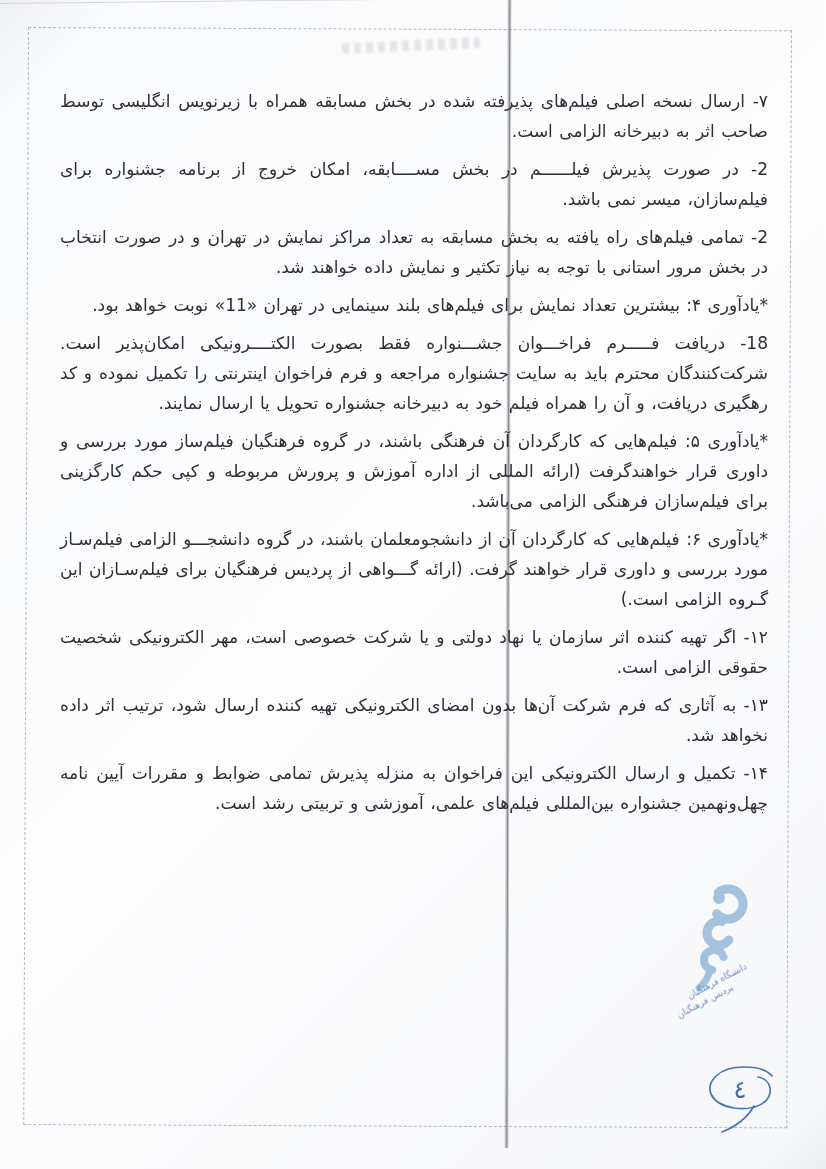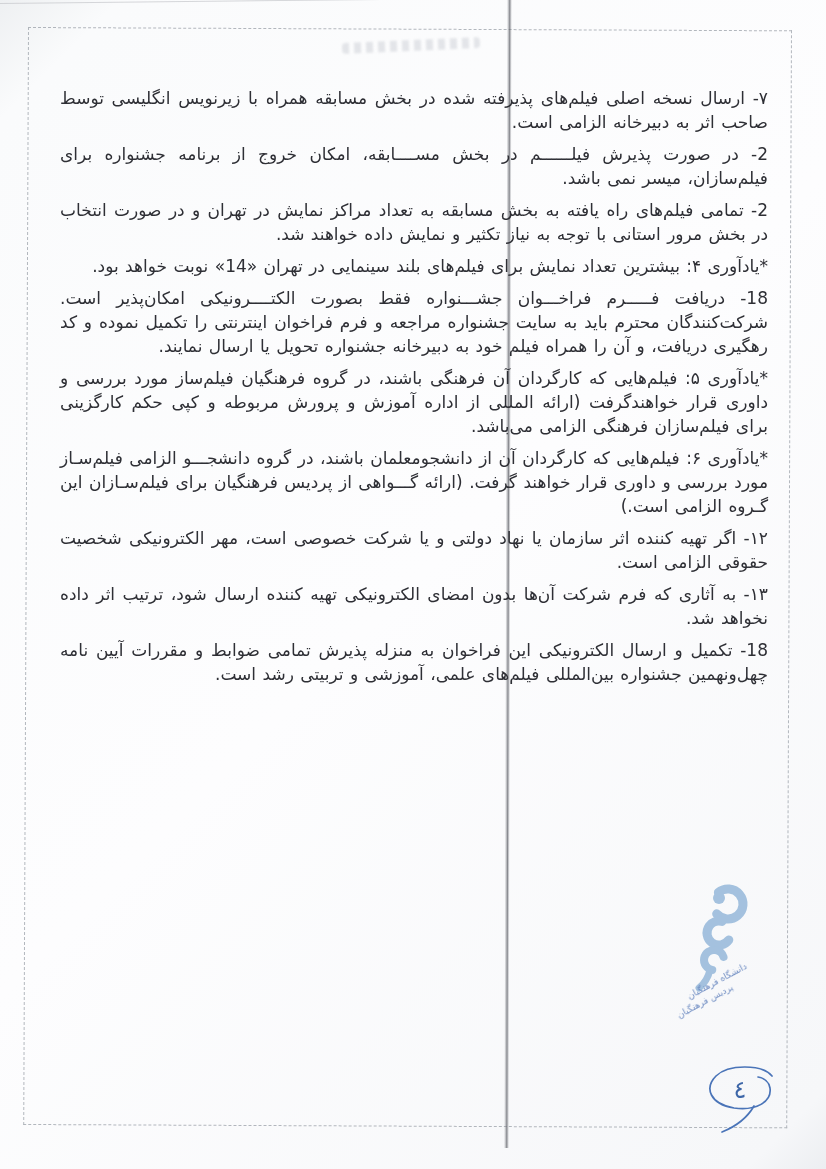--- a/index.html
+++ b/index.html
@@ -27,21 +27,21 @@
     opacity:.45;filter:blur(1px);transform:rotate(-2.5deg);border-radius:4px;
   }
   .topline{
     position:absolute;left:0;top:3px;width:430px;height:1px;background:#c4c6ca;
     opacity:.7;transform:rotate(-.6deg);transform-origin:left center;
   }
   
   .content{
     position:absolute;right:58px;top:86px;width:708px;
     direction:rtl;text-align:justify;color:#2e2f35;
-    font-size:17px;line-height:24px;
+    font-size:17px;line-height:30px;
   }
   .content p{margin:0 0 8px 0;padding:0;word-spacing:1px;}
   
   .stamp{position:absolute;left:666px;top:878px;width:112px;height:150px;pointer-events:none;}
   .stamp svg{position:absolute;left:0;top:0;}
   .stamp-caption{
     position:absolute;color:#5578b8;font-size:9px;line-height:10px;
     transform:rotate(-28deg);filter:blur(.4px);opacity:.85;white-space:nowrap;direction:rtl;
   }
   .cap1{left:18px;top:98px;}
@@ -54,27 +54,27 @@
 
 <div class="topline"></div>
 <div class="frame"></div>
 <div class="fold"></div>
 <div class="bleed"></div>
 
 <div class="content">
   <p>۷- ارسال نسخه اصلی فیلم‌های پذیرفته شده در بخش مسابقه همراه با زیرنویس انگلیسی توسط صاحب اثر به دبیرخانه الزامی است.</p>
   <p>2-  در صورت پذیرش فیلــــــم در بخش مســــابقه، امکان خروج از برنامه جشنواره برای فیلم‌سازان، میسر نمی باشد.</p>
   <p>2- تمامی فیلم‌های راه یافته به بخش مسابقه  به تعداد مراکز نمایش در تهران و در صورت انتخاب در بخش مرور استانی با توجه به نیاز تکثیر و نمایش داده خواهند شد.</p>
-  <p>*یادآوری ۴: بیشترین تعداد نمایش برای فیلم‌های بلند سینمایی در تهران «14» نوبت خواهد بود.</p>
+  <p>*یادآوری ۴: بیشترین تعداد نمایش برای فیلم‌های بلند سینمایی در تهران «11» نوبت خواهد بود.</p>
   <p>18- دریافت فـــــرم فراخـــوان جشـــنواره فقط بصورت الکتــــرونیکی امکان‌پذیر است. شرکت‌کنندگان محترم باید به سایت جشنواره مراجعه و فرم فراخوان اینترنتی را تکمیل نموده و کد رهگیری دریافت، و آن را همراه فیلم خود به دبیرخانه جشنواره تحویل یا ارسال نمایند.</p>
   <p>*یادآوری ۵: فیلم‌هایی که کارگردان آن فرهنگی باشند، در گروه فرهنگیان فیلم‌ساز مورد بررسی و داوری قرار خواهندگرفت (ارائه  المللی از  اداره آموزش و پرورش مربوطه و کپی حکم کارگزینی برای فیلم‌سازان فرهنگی الزامی می‌باشد.</p>
   <p>*یادآوری ۶: فیلم‌هایی که کارگردان آن از دانشجومعلمان باشند، در گروه دانشجـــو الزامی فیلم‌سـاز مورد بررسی و داوری قرار خواهند گرفت. (ارائه گـــواهی از پردیس فرهنگیان برای فیلم‌سـازان این گـروه الزامی است.)</p>
   <p>۱۲- اگر تهیه کننده اثر سازمان یا نهاد دولتی و یا شرکت خصوصی است، مهر الکترونیکی شخصیت حقوقی الزامی است.</p>
   <p>۱۳- به آثاری که فرم شرکت آن‌ها بدون امضای الکترونیکی تهیه کننده ارسال شود، ترتیب اثر داده نخواهد شد.</p>
-  <p>18- تکمیل و ارسال الکترونیکی این فراخوان به منزله پذیرش تمامی ضوابط و مقررات آیین نامه چهل‌ونهمین جشنواره بین‌المللی فیلم‌های علمی، آموزشی و تربیتی رشد است.</p>
+  <p>۱۴- تکمیل و ارسال الکترونیکی این فراخوان به منزله پذیرش تمامی ضوابط و مقررات آیین نامه چهل‌ونهمین جشنواره بین‌المللی فیلم‌های علمی، آموزشی و تربیتی رشد است.</p>
 </div>
 
 <div class="stamp">
   <svg width="112" height="150" viewBox="0 0 112 150">
     <g stroke="#9bbcdc" fill="none" stroke-linecap="round" opacity="0.9">
 
       <circle cx="62" cy="26" r="15" stroke-width="9" stroke-dasharray="70 25" transform="rotate(-130 62 26)"></circle>
 
       <circle cx="53" cy="20" r="6" fill="#9bbcdc" stroke="none"></circle>
 

